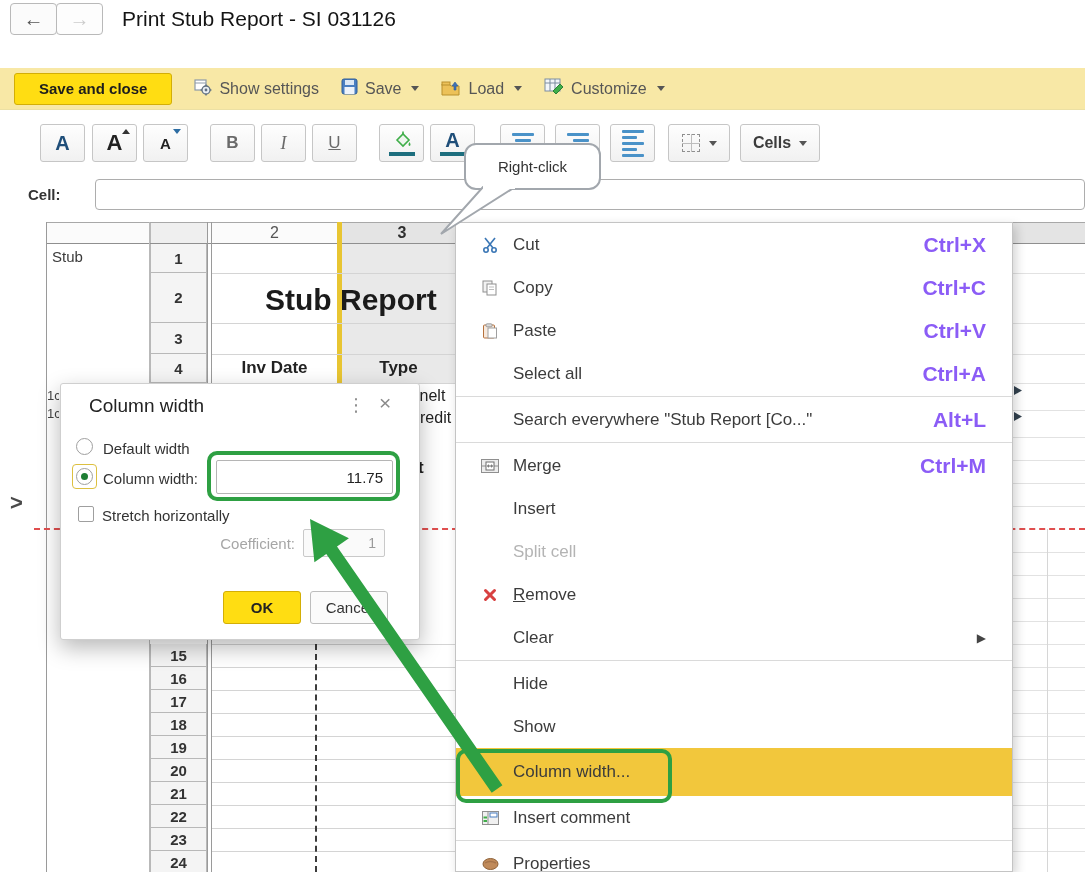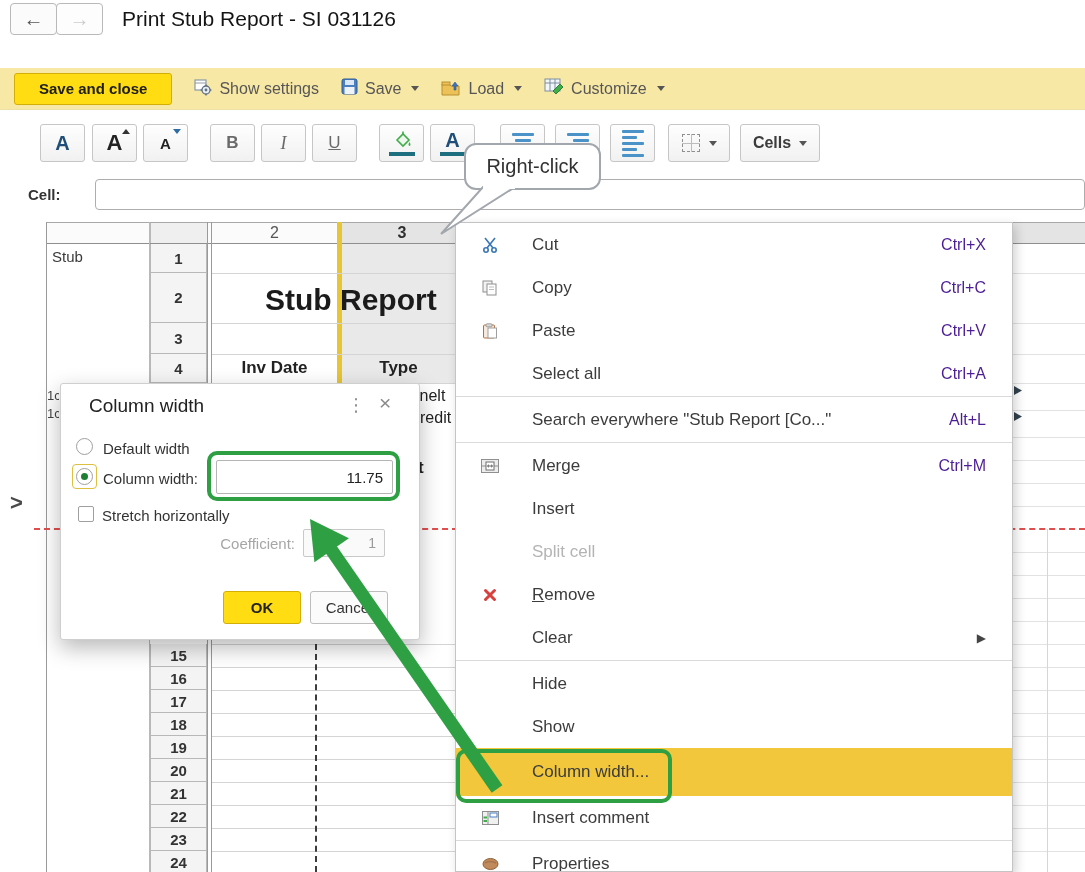--- a/index.html
+++ b/index.html
@@ -60,22 +60,22 @@
   .tailmark { position:absolute; width:8px; height:9px; background:#33424f;
               clip-path:polygon(0 0,100% 50%,0 100%); }
 
   
   #context-menu { position:absolute; left:455px; top:222px; width:558px; height:650px;
                   background:#fff; border:1px solid #c4c4c4; box-shadow:3px 4px 10px rgba(0,0,0,.18);
                   overflow:hidden; display:flex; flex-direction:column; }
   .mi { height:43px; flex:0 0 auto; display:flex; align-items:center; padding:0 26px 0 20px;
         font-size:17px; color:#3c3c3c; }
   .mi-ic { width:28px; display:flex; justify-content:center; align-items:center; }
-  .mi-label { margin-left:28px; }
-  .mi-sc { margin-left:auto; color:#4c1d95; font-size:16px; }
+  .mi-label { margin-left:9px; }
+  .mi-sc { margin-left:auto; color:#8b5cf6; font-size:21px;font-weight:bold; }
   .mi.disabled .mi-label { color:#b4b4b4; }
   .mi-sep { height:1px; background:#dadada; margin:1px 0; flex:0 0 auto; }
   .mi.hl { background:#f2c73c; height:48px; }
   .subarrow { margin-left:auto; color:#444; font-size:12px; }
 
   
   #dialog { position:absolute; left:60px; top:383px; width:360px; height:257px; background:#fff;
             border:1px solid #cfcfcf; border-radius:3px; box-shadow:0 8px 22px rgba(0,0,0,.28); }
   #dlg-title { position:absolute; left:28px; top:11px; font-size:19px; color:#222; }
   .dlg-x { position:absolute; top:10px; color:#8a8a8a; font-size:18px; }
@@ -95,21 +95,21 @@
                 border:1px solid #c9c9c9; border-radius:2px; text-align:right; font-size:14px;
                 color:#9a9a9a; padding-right:8px; }
   .dlg-btn { position:absolute; top:207px; width:78px; height:33px; border-radius:3px;
              font-size:15px; font-weight:bold; }
   #ok-btn { left:162px; background:#ffdd12; border:1px solid #d3ae06; color:#222; }
   #cancel-btn { left:249px; background:#fbfbfb; border:1px solid #bdbdbd; color:#333; font-weight:normal; }
 
   
   #tooltip { position:absolute; left:464px; top:143px; width:137px; height:47px; background:#fff;
              border:2px solid #a2a7ad; border-radius:12px; display:flex; align-items:center;
-             justify-content:center; font-size:20px; color:#333; z-index:30; }
+             justify-content:center; font-size:15px; color:#333; z-index:30; }
   #tooltip-tail { position:absolute; left:433px; top:186px; z-index:31; }
 
   
   .green-rect { position:absolute; border:4px solid #2ea043; border-radius:10px; z-index:40; }
   #anno-arrow { position:absolute; left:0; top:0; z-index:45; pointer-events:none; }
 </style>
 </head>
 <body>
 
 <div id="stage">

